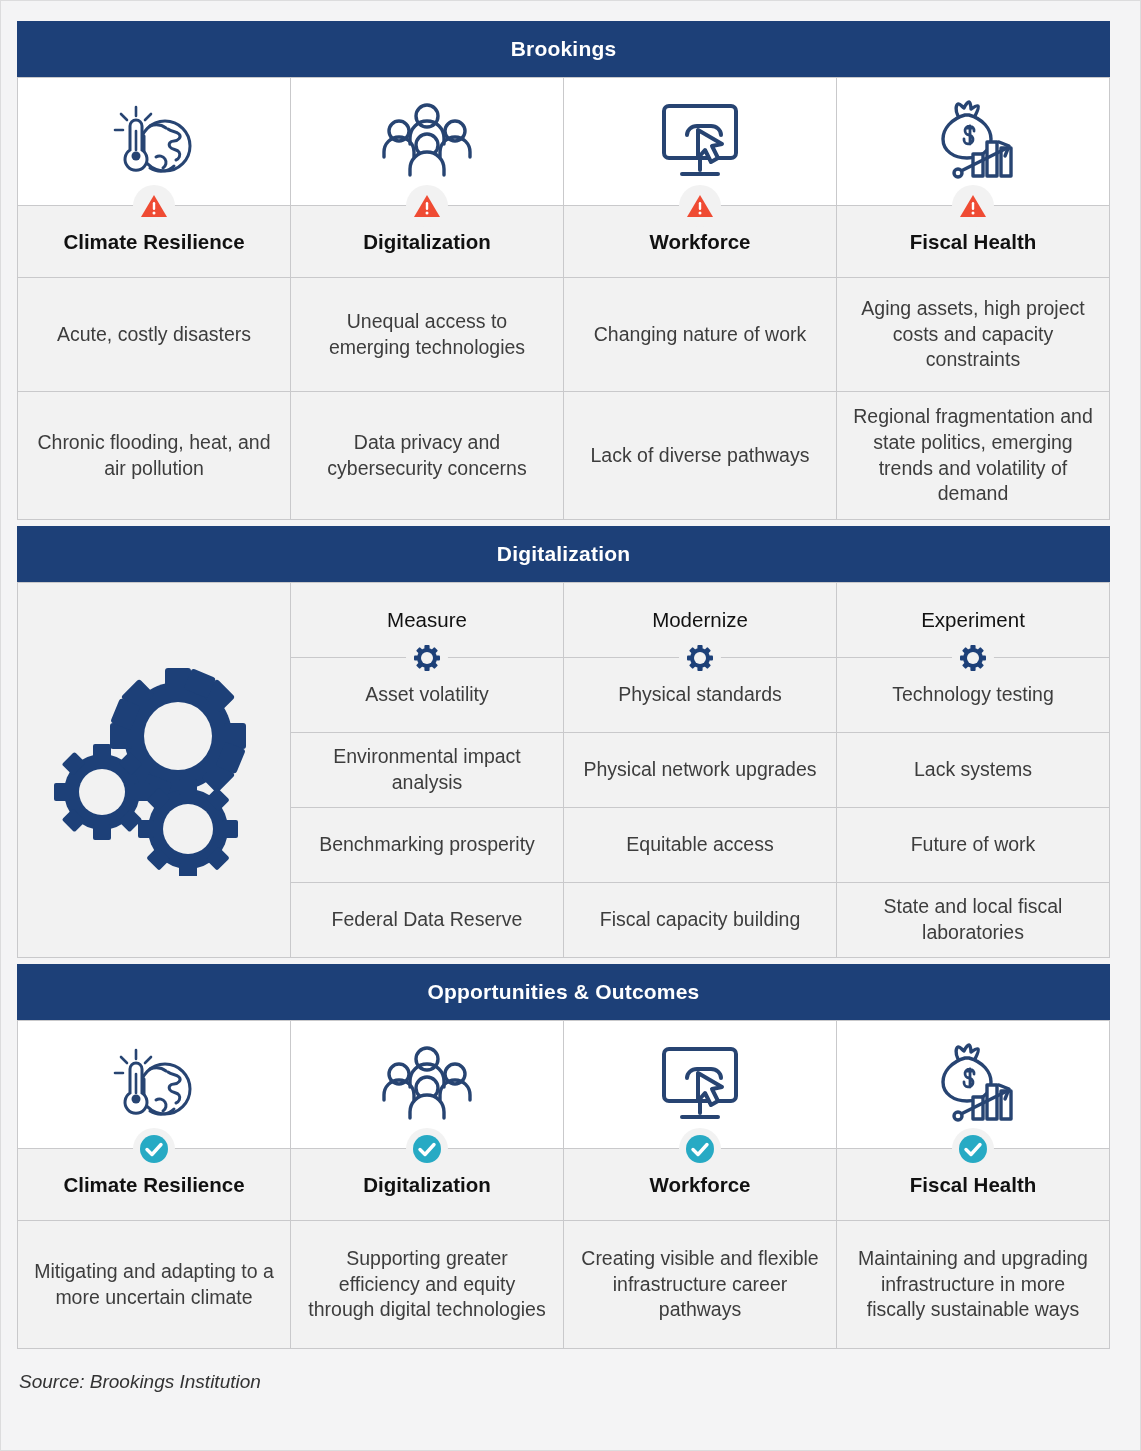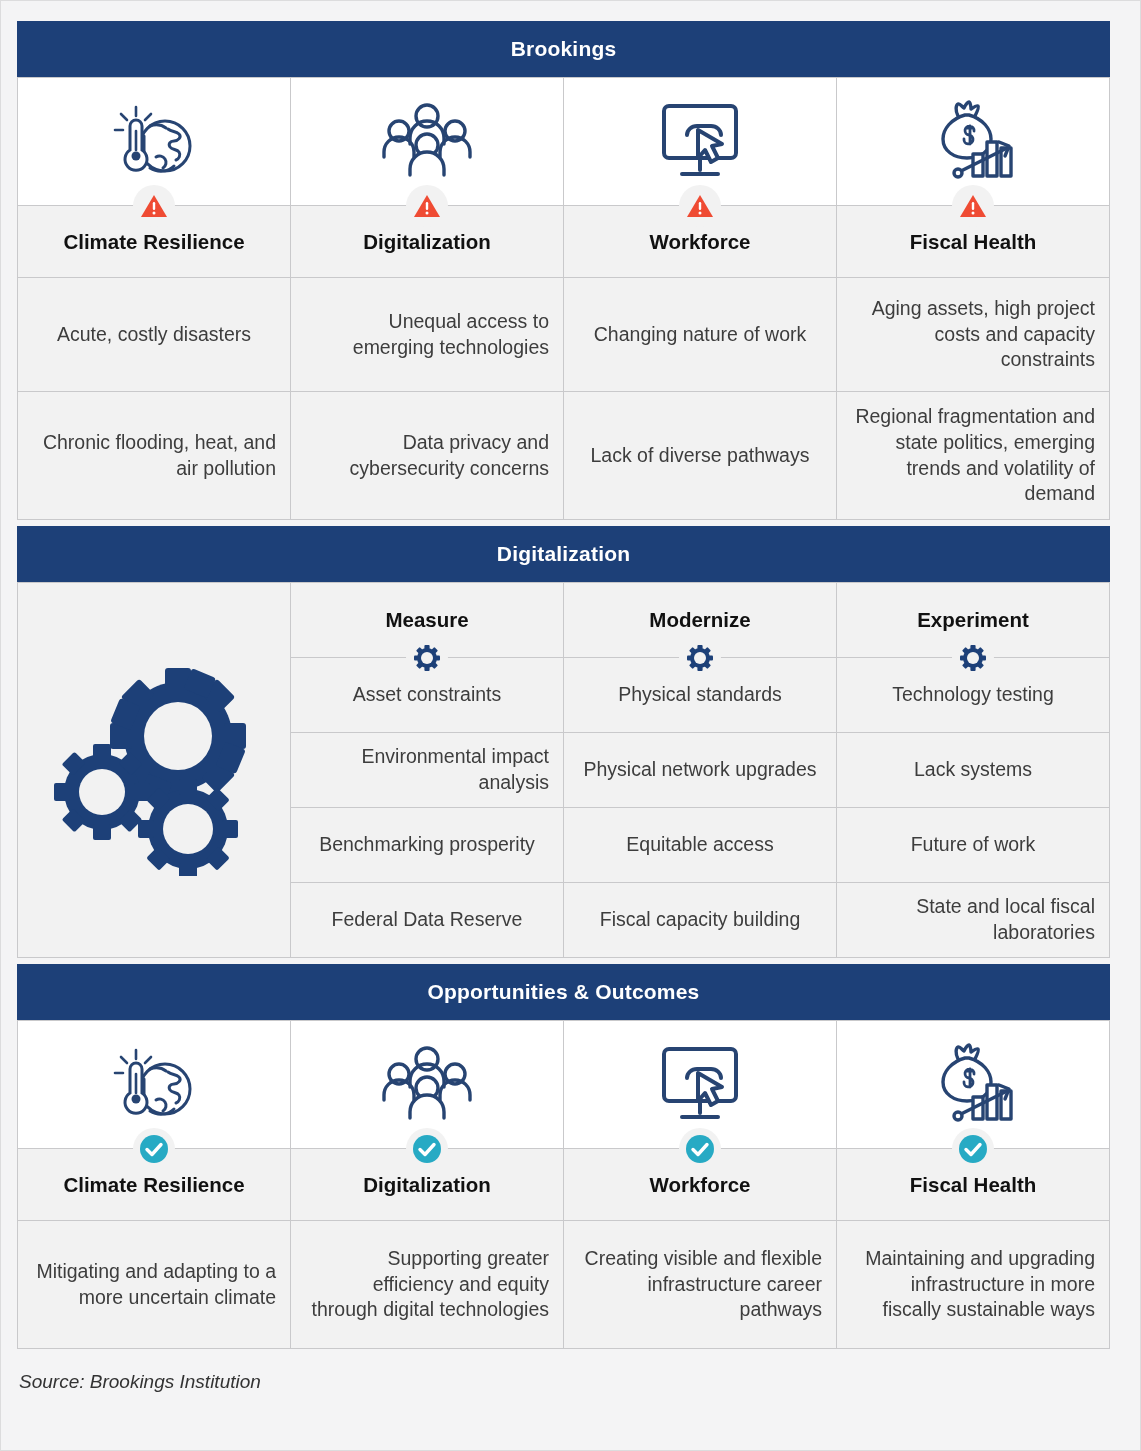--- a/index.html
+++ b/index.html
@@ -52,21 +52,21 @@
     width: 1093px;
     box-sizing: border-box;
   }
   .cell {
     border-right: 1px solid #c9c9cb;
     border-bottom: 1px solid #c9c9cb;
     background: #f2f2f2;
     display: flex;
     align-items: center;
     justify-content: center;
-    text-align: right;
+    text-align: center;
     padding: 10px 14px;
     box-sizing: border-box;
     font-size: 19.5px;
     line-height: 1.33;
     color: #3d3d3d;
     position: relative;
   }
   .cell.white { background: #ffffff; }
   .cell.icon-cell {
     height: 128px;
@@ -111,21 +111,21 @@
     grid-column: 1;
     border-right: 1px solid #c9c9cb;
     border-bottom: 1px solid #c9c9cb;
     background: #f2f2f2;
     display: flex;
     align-items: center;
     justify-content: center;
   }
   .rec-head {
     height: 75px;
-    font-weight: bold;
+    font-weight: normal;
     font-size: 20.5px;
     color: #111111;
   }
   .rec-row-cell { height: 75px; }
 
   .src {
     position: absolute;
     left: 18px;
     top: 1370px;
     font-size: 19px;
@@ -331,21 +331,21 @@
                 <g transform="rotate(45)">
                   <rect x="-2.6" y="-13" width="5.2" height="5" rx="1"></rect>
                   <rect x="-2.6" y="8" width="5.2" height="5" rx="1"></rect>
                   <rect x="-13" y="-2.6" width="5" height="5.2" rx="1"></rect>
                   <rect x="8" y="-2.6" width="5" height="5.2" rx="1"></rect>
                 </g>
                 <circle r="6" fill="#f2f2f2"></circle>
               </g>
             </svg>
       </span>
-      <span>Asset constraints</span>
+      <span>Asset volatility</span>
     </div>
     <div class="cell rec-row-cell">
       <span class="badge">
         <svg width="26" height="26" viewBox="0 0 26 26" fill="#1d4078">
               <g transform="translate(13,13)">
                 <circle r="10"></circle>
                 <rect x="-2.6" y="-13" width="5.2" height="5" rx="1"></rect>
                 <rect x="-2.6" y="8" width="5.2" height="5" rx="1"></rect>
                 <rect x="-13" y="-2.6" width="5" height="5.2" rx="1"></rect>
                 <rect x="8" y="-2.6" width="5" height="5.2" rx="1"></rect>

